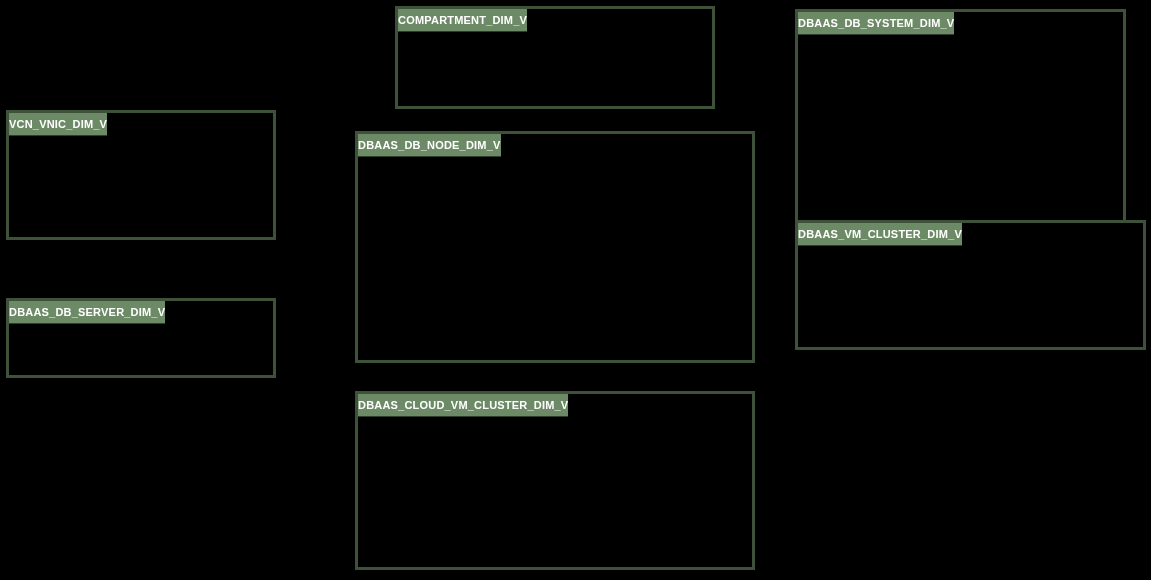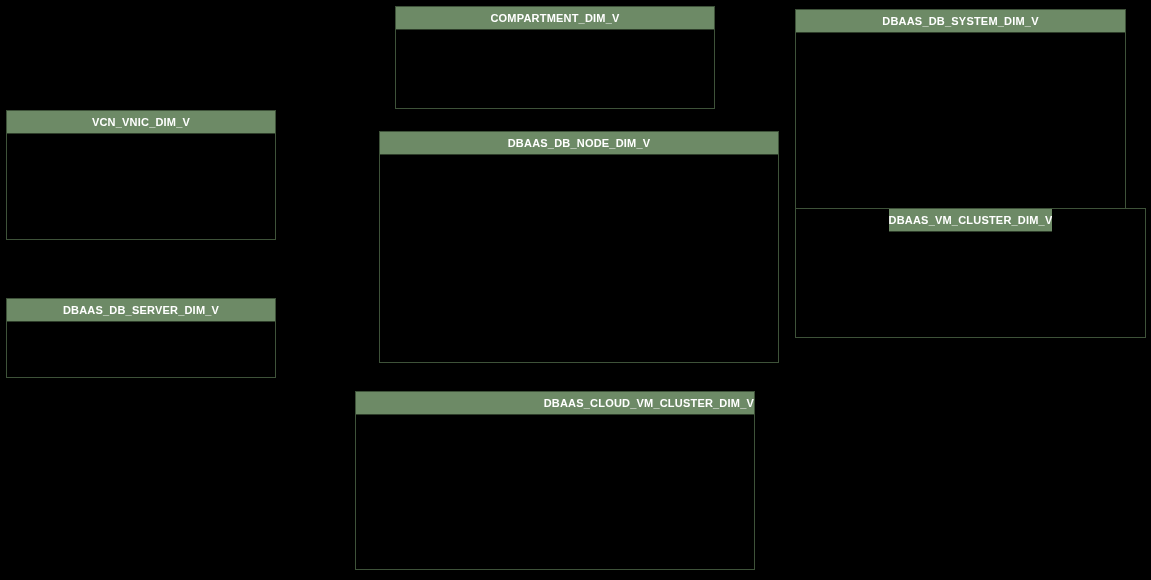--- a/index.html
+++ b/index.html
@@ -13,23 +13,23 @@
     width: 1151px;
     height: 580px;
     background: #000000;
     overflow: hidden;
     font-family: "Liberation Sans", sans-serif;
   }
   .entity {
     position: absolute;
     box-sizing: border-box;
     background: #000000;
-    border: 1px solid #404040;
+    border: 3px solid #404040;
     display: flex;
-    flex-direction: column;
+    flex-direction: row;
     gap: 29px;
   }
   .entity-header {
     box-sizing: border-box;
     background: #6d8a66;
     color: #ffffff;
     font-size: 11px;
     font-weight: bold;
     letter-spacing: 0.2px;
     text-align: center;
@@ -68,37 +68,37 @@
       <div class="entity-body" style="background: rgb(0, 0, 0);">
         <ul class="attr-list"></ul>
       </div>
     </div>
     <div class="entity" style="left: 395px; top: 6px; width: 320px; height: 103px; border-color: rgb(62, 82, 57);">
       <div class="entity-header" style="background: rgb(109, 138, 102); color: rgb(255, 255, 255);">COMPARTMENT_DIM_V</div>
       <div class="entity-body" style="background: rgb(0, 0, 0);">
         <ul class="attr-list"></ul>
       </div>
     </div>
-    <div class="entity" style="left: 355px; top: 131px; width: 400px; height: 232px; border-color: rgb(62, 82, 57); margin-left: 24px;">
+    <div class="entity" style="left: 355px; top: 131px; width: 400px; height: 232px; border-color: rgb(62, 82, 57);">
       <div class="entity-header" style="background: rgb(109, 138, 102); color: rgb(255, 255, 255);">DBAAS_DB_NODE_DIM_V</div>
       <div class="entity-body" style="background: rgb(0, 0, 0);">
         <ul class="attr-list"></ul>
       </div>
     </div>
     <div class="entity" style="left: 355px; top: 391px; width: 400px; height: 179px; border-color: rgb(62, 82, 57);">
       <div class="entity-header" style="background: rgb(109, 138, 102); color: rgb(255, 255, 255); text-align: right;">DBAAS_CLOUD_VM_CLUSTER_DIM_V</div>
       <div class="entity-body" style="background: rgb(0, 0, 0);">
         <ul class="attr-list"></ul>
       </div>
     </div>
     <div class="entity" style="left: 795px; top: 9px; width: 331px; height: 220px; border-color: rgb(62, 82, 57);">
       <div class="entity-header" style="background: rgb(109, 138, 102); color: rgb(255, 255, 255);">DBAAS_DB_SYSTEM_DIM_V</div>
       <div class="entity-body" style="background: rgb(0, 0, 0);">
         <ul class="attr-list"></ul>
       </div>
     </div>
-    <div class="entity" style="left: 795px; top: 208px; width: 351px; height: 130px; border-color: rgb(62, 82, 57); align-items: center;">
+    <div class="entity" style="left: 795px; top: 220px; width: 351px; height: 130px; border-color: rgb(62, 82, 57);">
       <div class="entity-header" style="background: rgb(109, 138, 102); color: rgb(255, 255, 255);">DBAAS_VM_CLUSTER_DIM_V</div>
       <div class="entity-body" style="background: rgb(0, 0, 0);">
         <ul class="attr-list"></ul>
       </div>
     </div>
   </div>
 
 </body></html>

